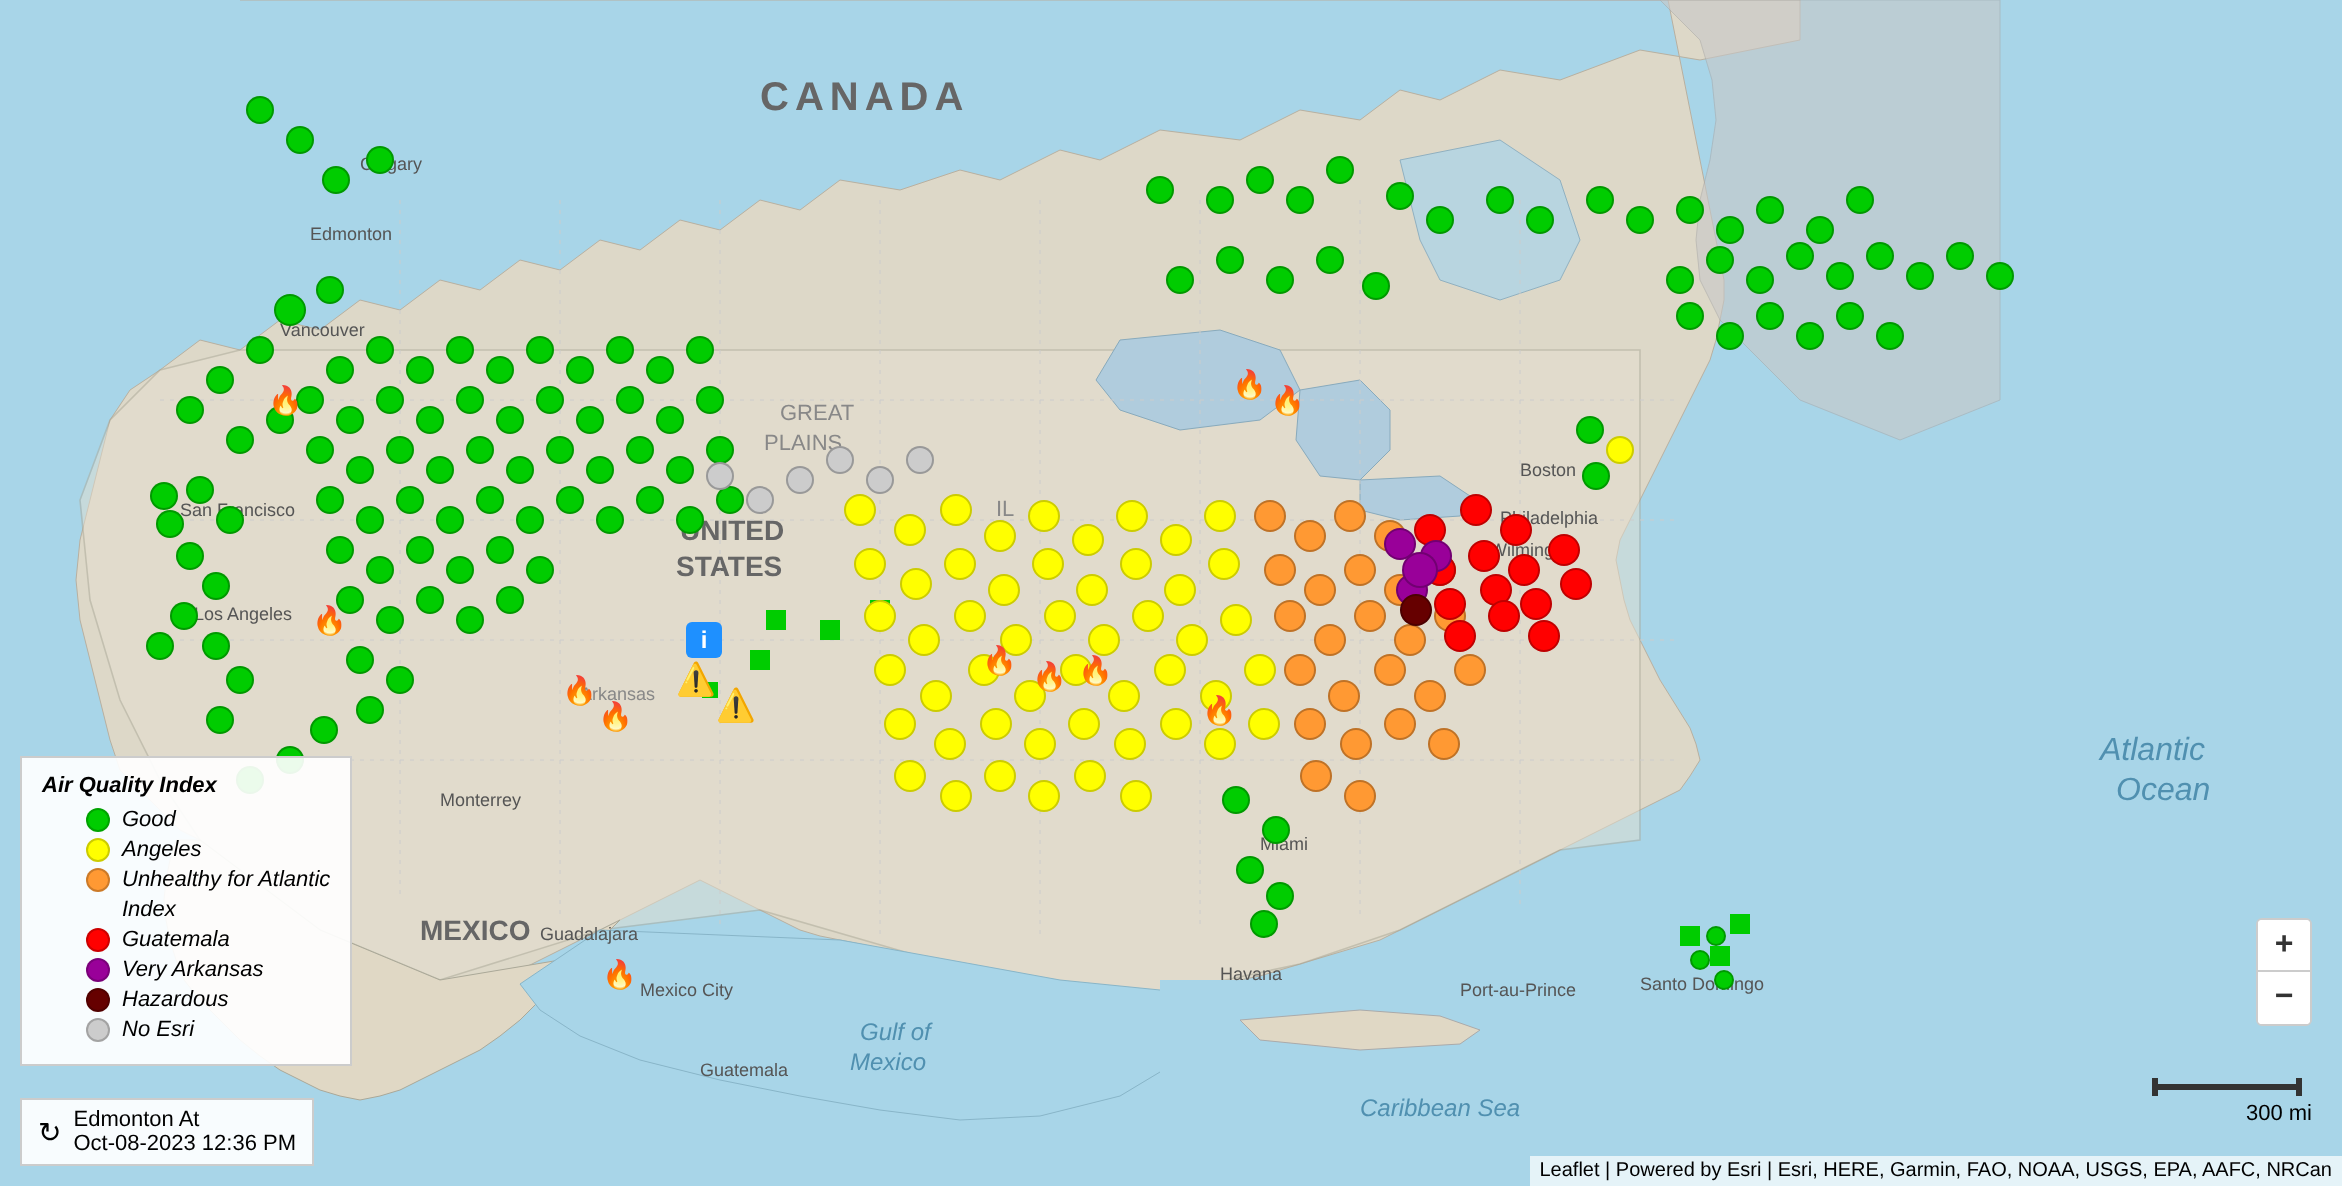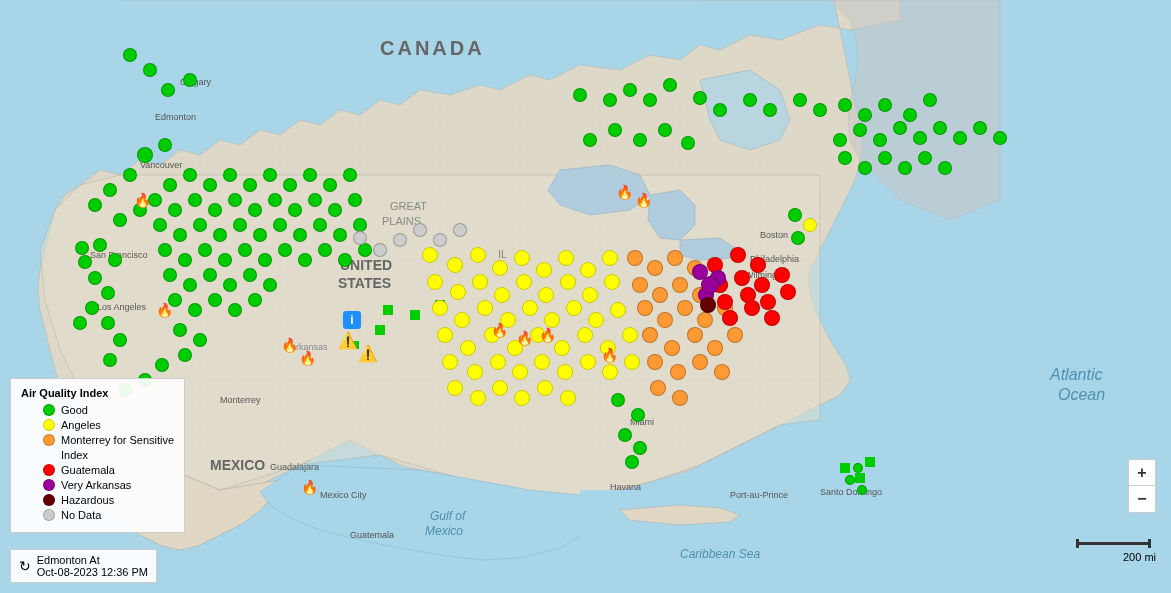--- a/index.html
+++ b/index.html
@@ -25,20 +25,21 @@
     #legend {
       position: absolute;
       bottom: 60px;
       left: 10px;
       background: rgba(255,255,255,0.92);
       border: 1px solid #ccc;
       padding: 8px 10px;
       font-size: 11px;
       z-index: 100;
       min-width: 150px;
+      font-style: italic;
     }
 
     #legend-title {
       font-weight: bold;
       font-size: 11px;
       margin-bottom: 5px;
     }
 
     .legend-item {
       display: flex;
@@ -524,41 +525,41 @@
     <div class="legend-item">
       <div class="legend-dot" style="background:#00cc00;"></div>
       <span class="legend-label">Good</span>
     </div>
     <div class="legend-item">
       <div class="legend-dot" style="background:#ffff00;border-color:#cccc00;"></div>
       <span class="legend-label">Angeles</span>
     </div>
     <div class="legend-item">
       <div class="legend-dot" style="background:#ff9933;"></div>
-      <span class="legend-label">Monterrey for Sensitive</span>
+      <span class="legend-label">Unhealthy for Atlantic</span>
     </div>
     <div class="legend-item">
       <div class="legend-dot" style="background:#ff9933;opacity:0;"></div>
       <span class="legend-label">Index</span>
     </div>
     <div class="legend-item">
       <div class="legend-dot" style="background:#ff0000;"></div>
       <span class="legend-label">Guatemala</span>
     </div>
     <div class="legend-item">
       <div class="legend-dot" style="background:#990099;"></div>
       <span class="legend-label">Very Arkansas</span>
     </div>
     <div class="legend-item">
       <div class="legend-dot" style="background:#660000;"></div>
       <span class="legend-label">Hazardous</span>
     </div>
     <div class="legend-item">
       <div class="legend-dot" style="background:#cccccc;"></div>
-      <span class="legend-label">No Data</span>
+      <span class="legend-label">No Esri</span>
     </div>
   </div>
 
   <div id="refresh-bar">
     <span id="refresh-icon">↻</span>
     <div>
       <div>Edmonton At</div>
       <div>Oct-08-2023 12:36 PM</div>
     </div>
   </div>
@@ -569,17 +570,20 @@
   </div>
 
   <div id="scale-bar">
     <div id="scale-line">
       <svg width="80" height="15">
         <rect x="0" y="6" width="75" height="3" fill="#333"></rect>
         <rect x="0" y="3" width="3" height="9" fill="#333"></rect>
         <rect x="72" y="3" width="3" height="9" fill="#333"></rect>
       </svg>
     </div>
-    <span id="scale-label">200 mi</span>
+    <span id="scale-label">300 mi</span>
   </div>
 
+  <div id="attribution">
+    <span>Leaflet | Powered by Esri | Esri, HERE, Garmin, FAO, NOAA, USGS, EPA, AAFC, NRCan</span>
+  </div>
 
 </div>
 
 </body></html>

